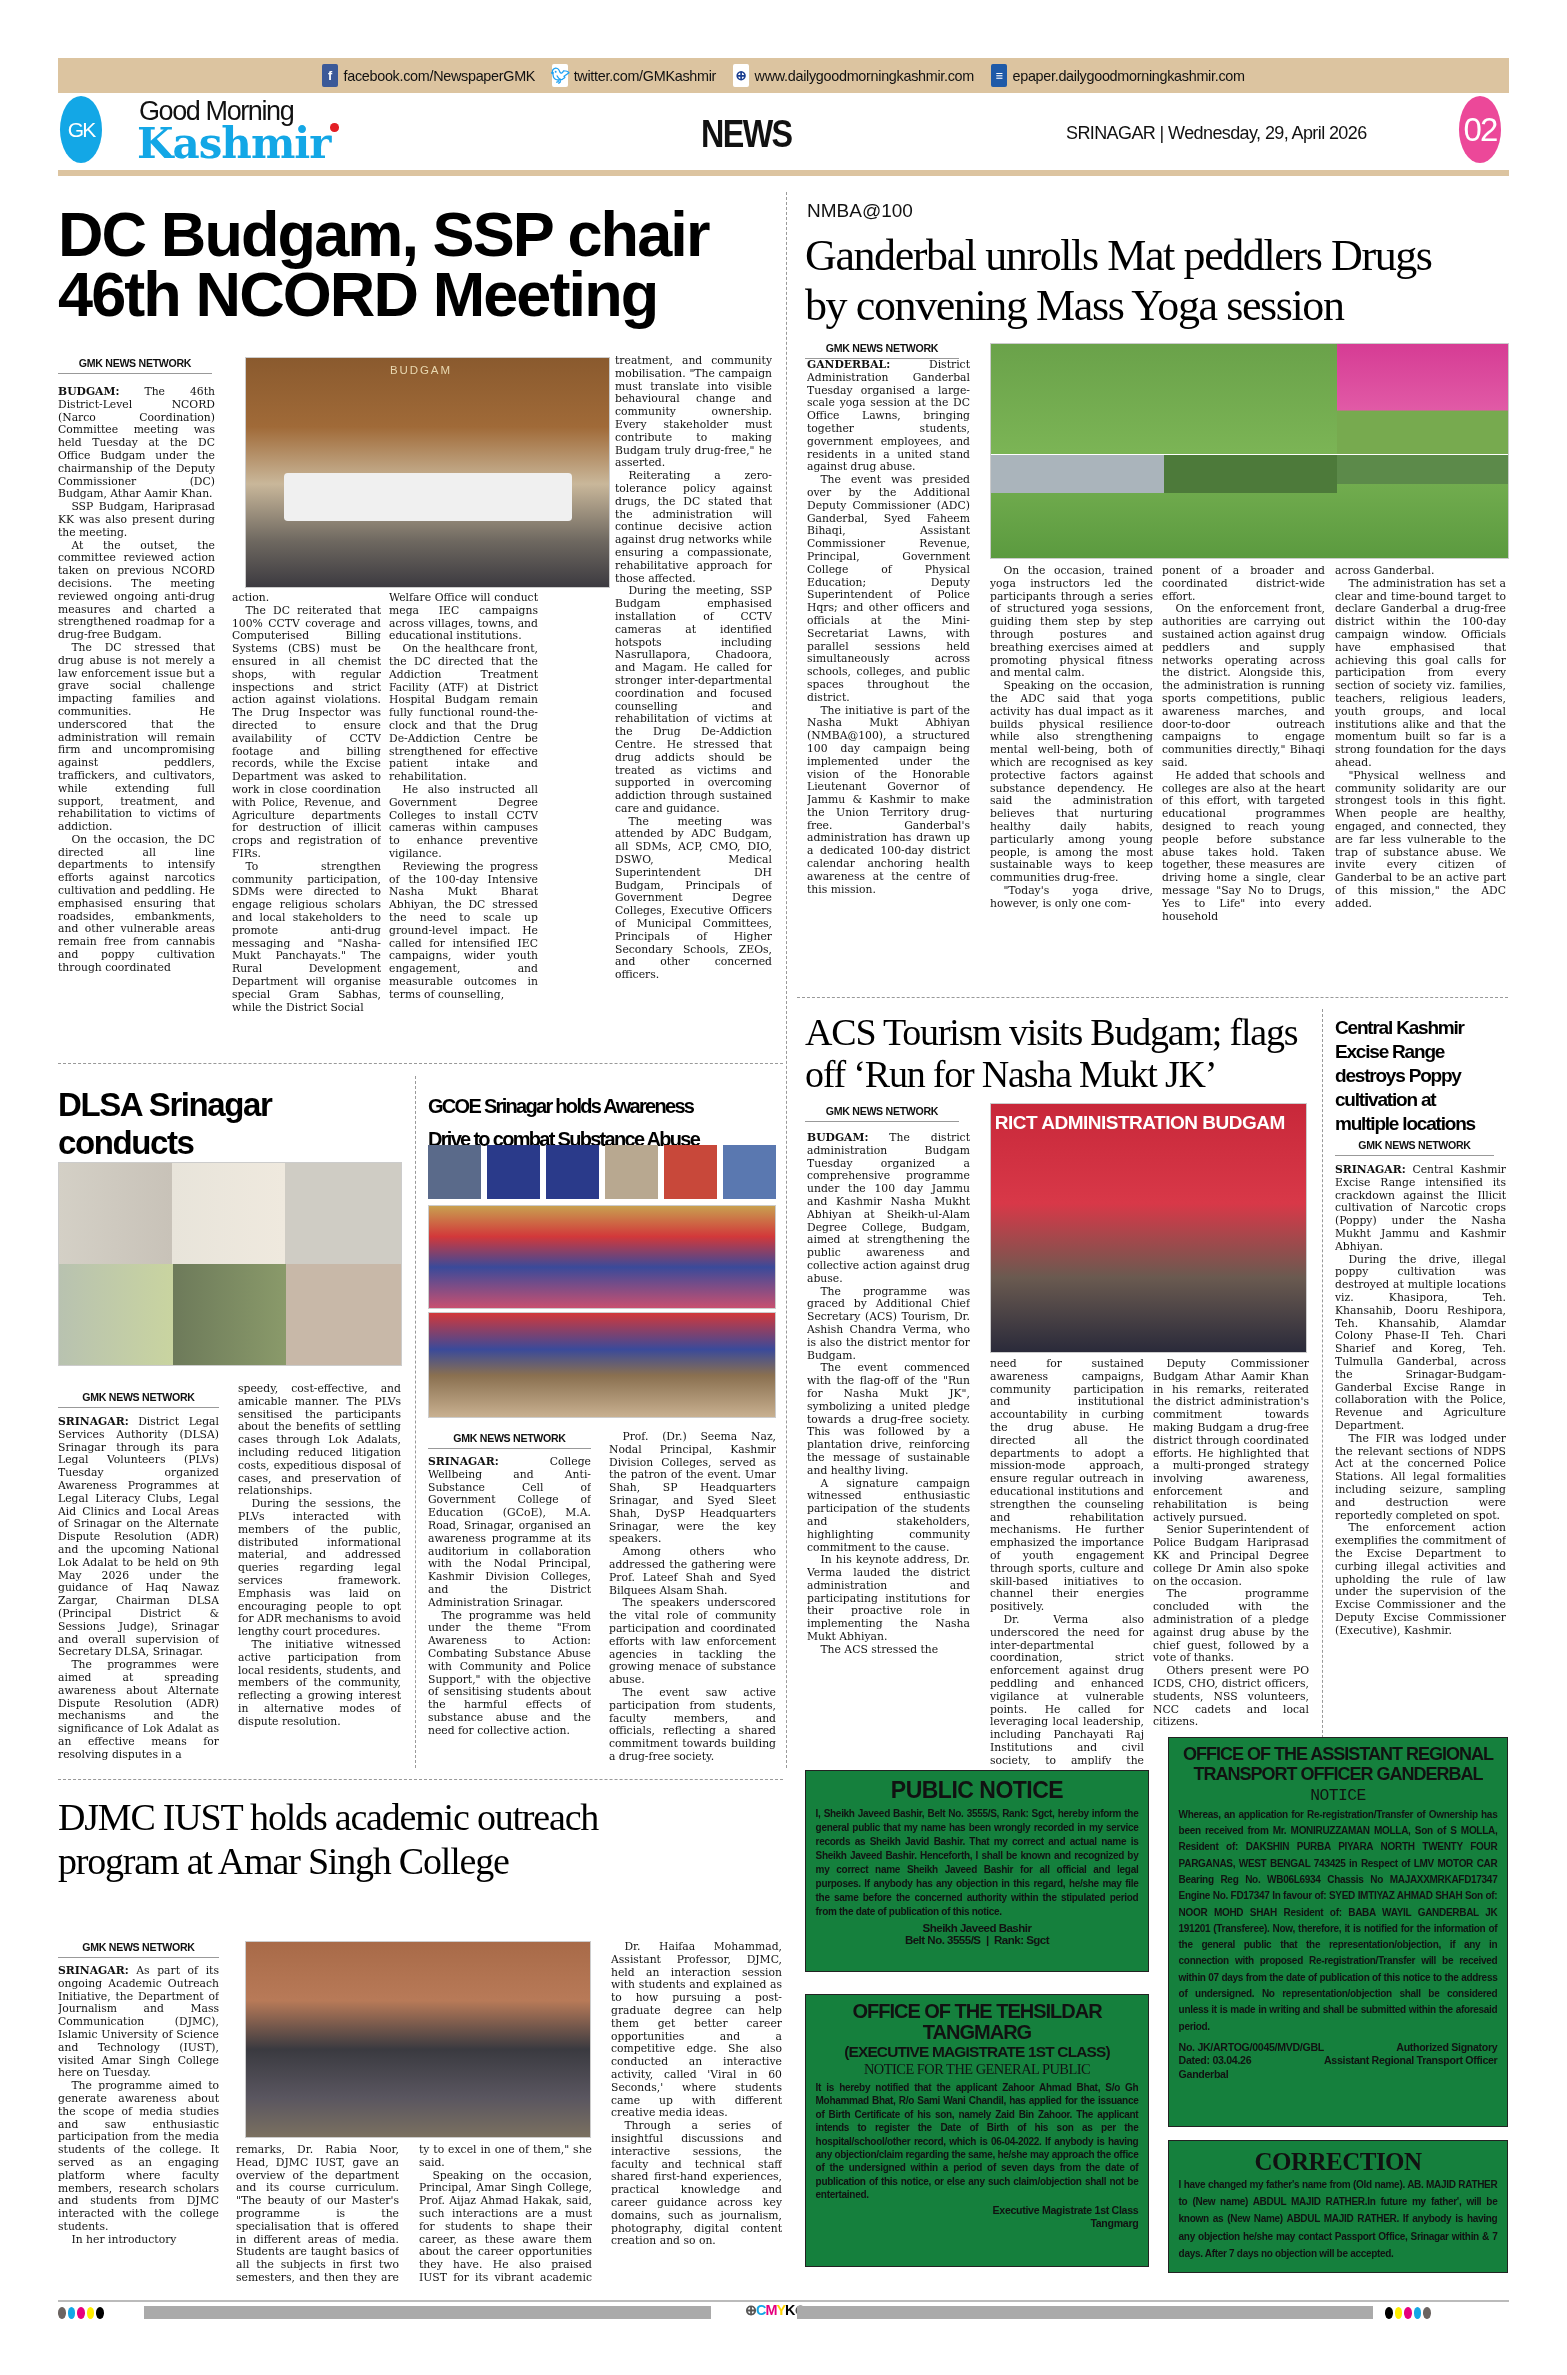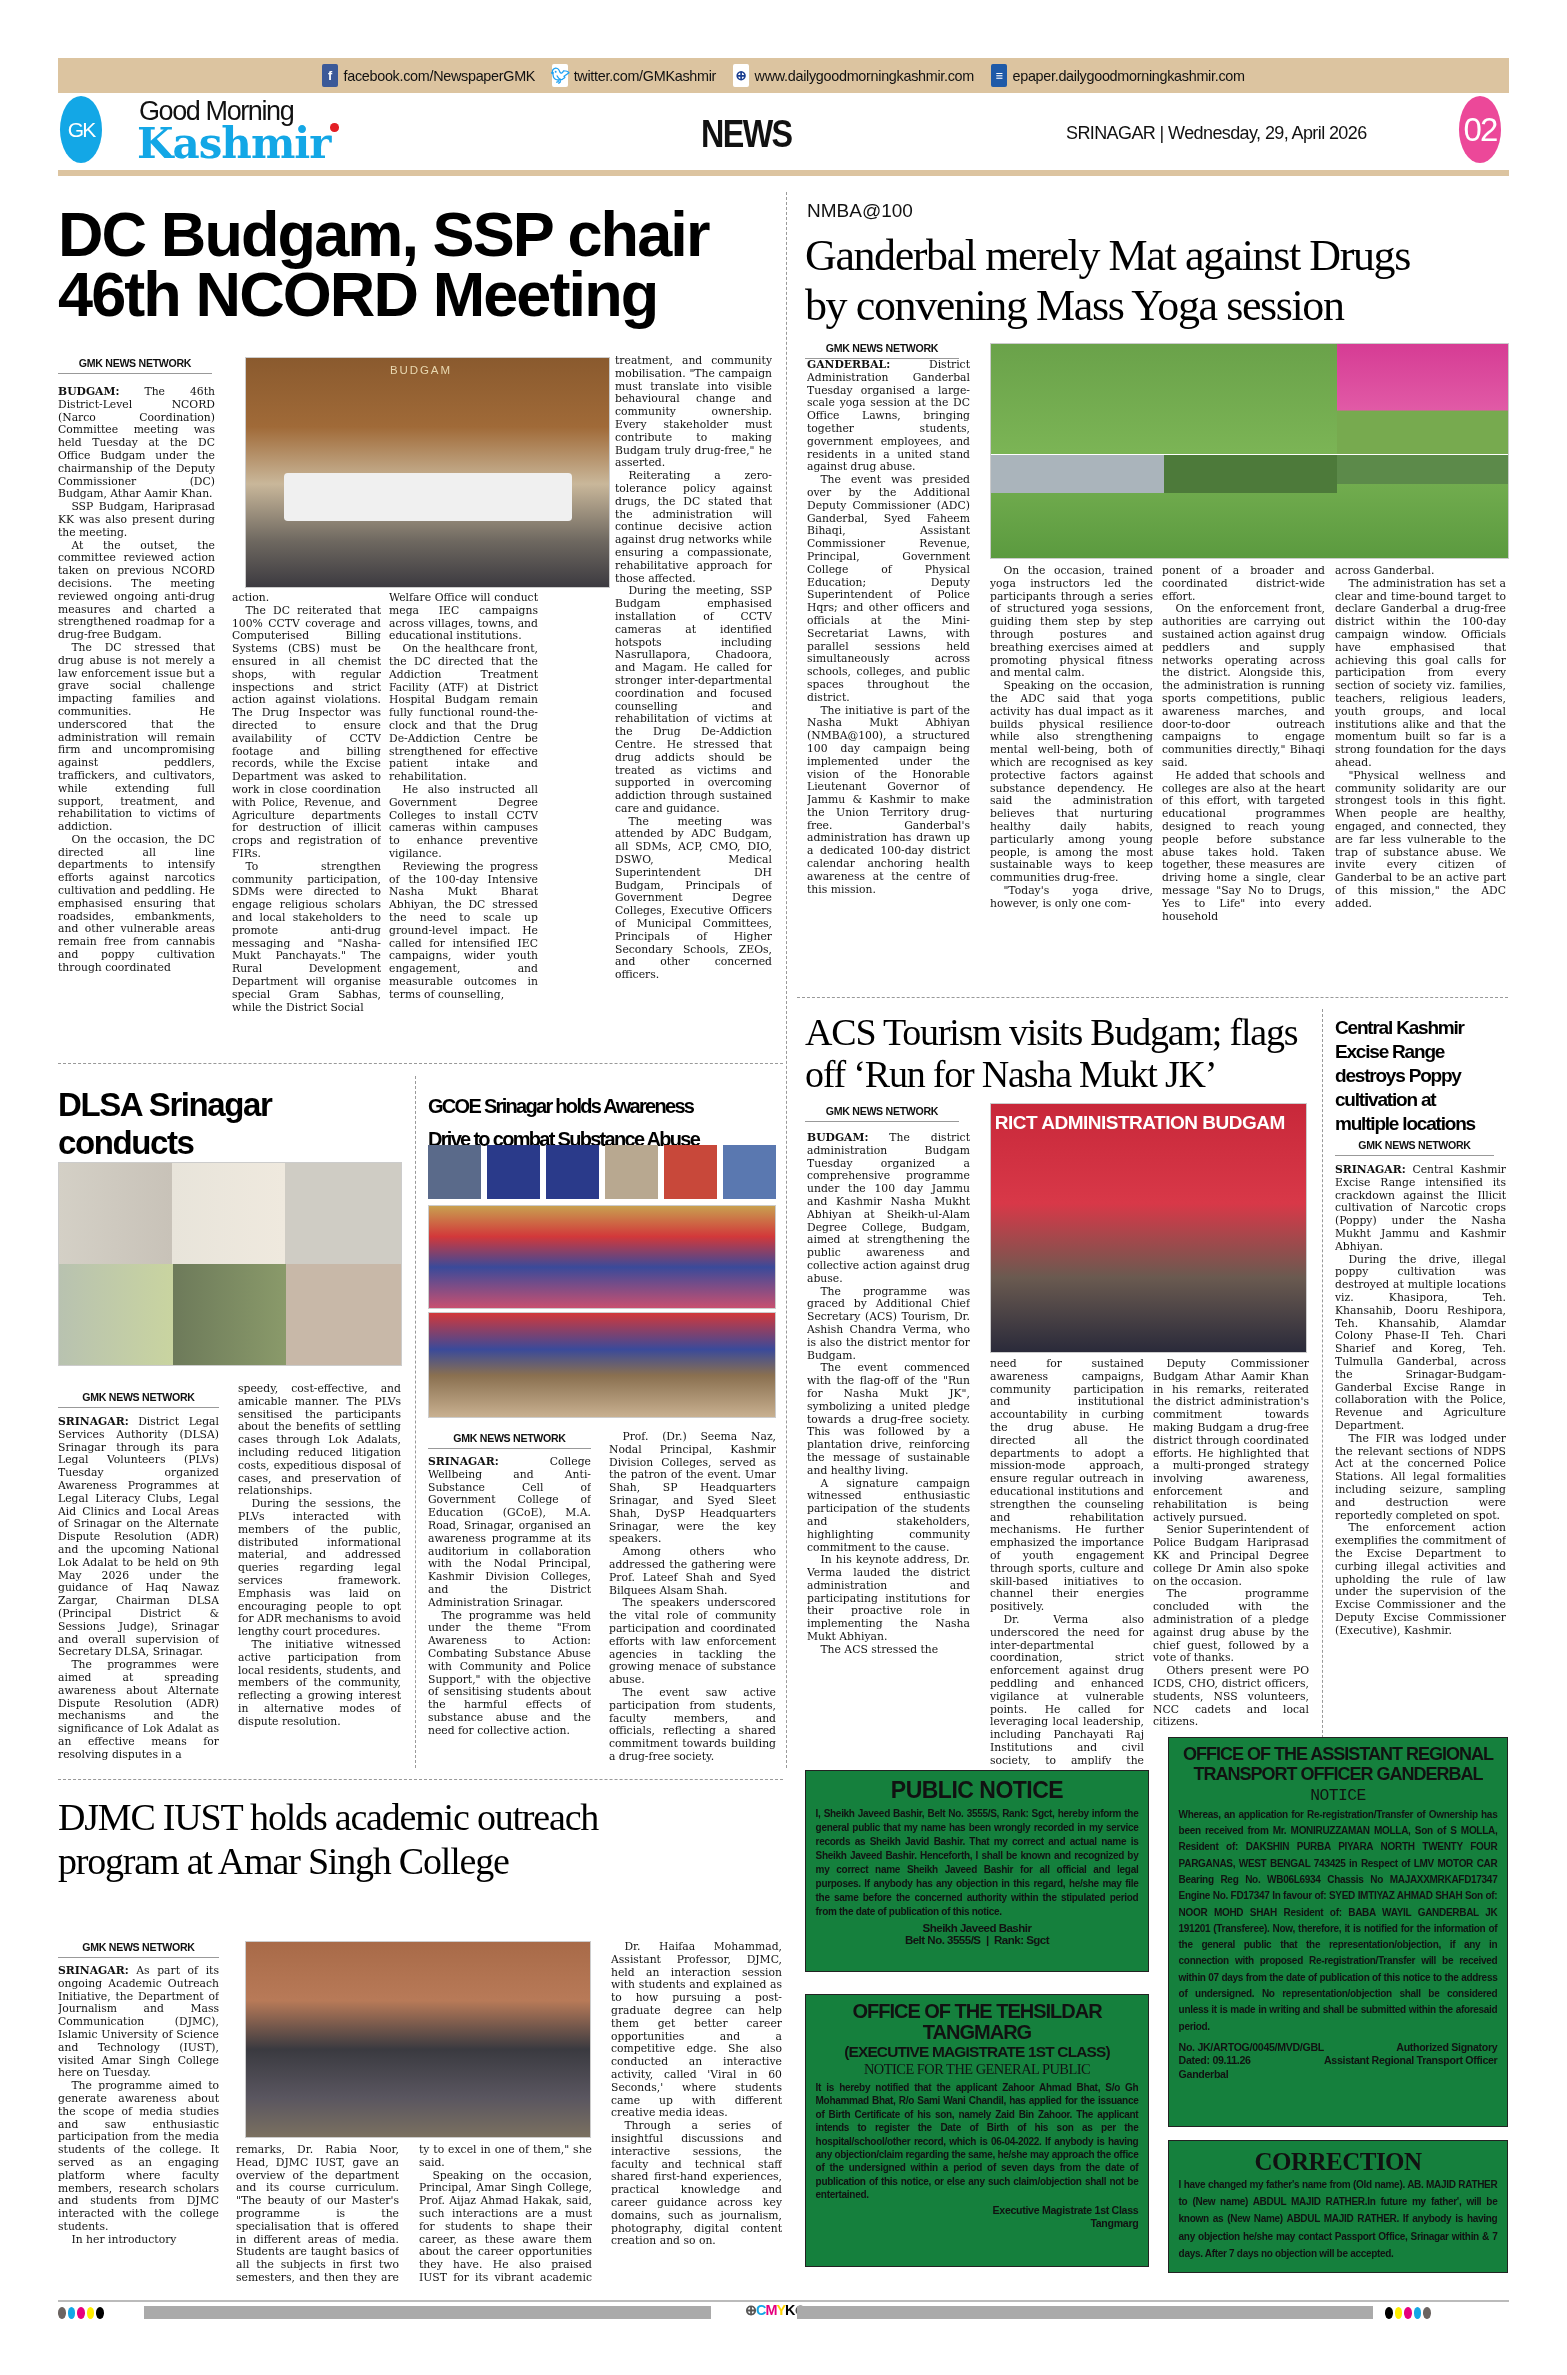--- a/index.html
+++ b/index.html
@@ -104,21 +104,21 @@
   <p class="lead">treatment, and community mobilisation. "The campaign must translate into visible behavioural change and community ownership. Every stakeholder must contribute to making Budgam truly drug-free," he asserted.</p>
   <p>Reiterating a zero-tolerance policy against drugs, the DC stated that the administration will continue decisive action against drug networks while ensuring a compassionate, rehabilitative approach for those affected.</p>
   <p>During the meeting, SSP Budgam emphasised installation of CCTV cameras at identified hotspots including Nasrullapora, Chadoora, and Magam. He called for stronger inter-departmental coordination and focused counselling and rehabilitation of victims at the Drug De-Addiction Centre. He stressed that drug addicts should be treated as victims and supported in overcoming addiction through sustained care and guidance.</p>
   <p>The meeting was attended by ADC Budgam, all SDMs, ACP, CMO, DIO, DSWO, Medical Superintendent DH Budgam, Principals of Government Degree Colleges, Executive Officers of Municipal Committees, Principals of Higher Secondary Schools, ZEOs, and other concerned officers.</p>
 </div>
 
 <div class="abs vdash" style="left:786px;top:192px;height:1576px"></div>
 
 <div class="abs" style="left:807px;top:200px;font-family:'Liberation Sans',sans-serif;font-size:19px">NMBA@100</div>
 <div class="abs hl-serif" style="left:805px;top:231px;font-size:44px;line-height:50px;width:711px">
-  <div>Ganderbal merely Mat against Drugs</div>
+  <div>Ganderbal unrolls Mat peddlers Drugs</div>
   <div>by convening Mass Yoga session</div>
 </div>
 <div class="abs byline" style="left:805px;top:342px;width:154px">GMK NEWS NETWORK</div>
 <div class="abs photo" style="left:990px;top:343px;width:519px;height:216px;background:linear-gradient(180deg,#6aa24a 0%,#7bb455 50%,#5b9a3f 100%)">
   <div style="position:absolute;left:346px;top:0;width:173px;height:110px;background:linear-gradient(180deg,#d63c94 0%,#e15aa6 60%,#77aa4f 61%)"></div>
   <div style="position:absolute;left:0;top:110px;width:519px;height:1px;background:#fff"></div>
   <div style="position:absolute;left:0;top:111px;width:173px;height:38px;background:#aab4bb"></div>
   <div style="position:absolute;left:173px;top:111px;width:173px;height:38px;background:#4d7a3a"></div>
   <div style="position:absolute;left:346px;top:111px;width:173px;height:29px;background:#5c8a4a"></div>
 </div>
@@ -280,21 +280,21 @@
 <div class="abs notice" style="left:1168px;top:1737px;width:340px;height:390px">
   <div class="nt" style="font-size:18px;line-height:20px;letter-spacing:-1px">OFFICE OF THE ASSISTANT REGIONAL</div>
   <div class="nt" style="font-size:18px;line-height:20px;letter-spacing:-1px">TRANSPORT OFFICER GANDERBAL</div>
   <div class="nt" style="font-size:16.3px;line-height:23px;font-family:'Liberation Mono',monospace;font-weight:normal">NOTICE</div>
   <div class="nb" style="font-size:10px;line-height:16.3px">Whereas, an application for Re-registration/Transfer of Ownership has been received from Mr. MONIRUZZAMAN MOLLA, Son of S MOLLA, Resident of: DAKSHIN PURBA PIYARA NORTH TWENTY FOUR PARGANAS, WEST BENGAL 743425 in Respect of LMV MOTOR CAR Bearing Reg No. WB06L6934 Chassis No MAJAXXMRKAFD17347 Engine No. FD17347 In favour of: SYED IMTIYAZ AHMAD SHAH Son of: NOOR MOHD SHAH Resident of: BABA WAYIL GANDERBAL JK 191201 (Transferee). Now, therefore, it is notified for the information of the general public that the representation/objection, if any in connection with proposed Re-registration/Transfer will be received within 07 days from the date of publication of this notice to the address of undersigned. No representation/objection shall be considered unless it is made in writing and shall be submitted within the aforesaid period.</div>
   <div style="display:flex;justify-content:space-between;margin-top:5.8px">
     <div class="nb">No. JK/ARTOG/0045/MVD/GBL</div>
     <div class="nb">Authorized Signatory</div>
   </div>
   <div style="display:flex;justify-content:space-between">
-    <div class="nb">Dated: 09.11.26</div>
+    <div class="nb">Dated: 03.04.26</div>
     <div class="nb">Assistant Regional Transport Officer</div>
   </div>
   <div class="nb" style="text-align:left">Ganderbal</div>
 </div>
 
 <div class="abs notice" style="left:1168px;top:2140px;width:340px;height:133px">
   <div class="nt" style="font-size:25px;line-height:29px;font-family:Liberation Serif, serif">CORRECTION</div>
   <div class="nb" style="font-size:10px;line-height:17.3px">I have changed my father's name from (Old name). AB. MAJID RATHER to (New name) ABDUL MAJID RATHER.In future my father', will be known as (New Name) ABDUL MAJID RATHER. If anybody is having any objection he/she may contact Passport Office, Srinagar within &amp; 7 days. After 7 days no objection will be accepted.</div>
 </div>
 

